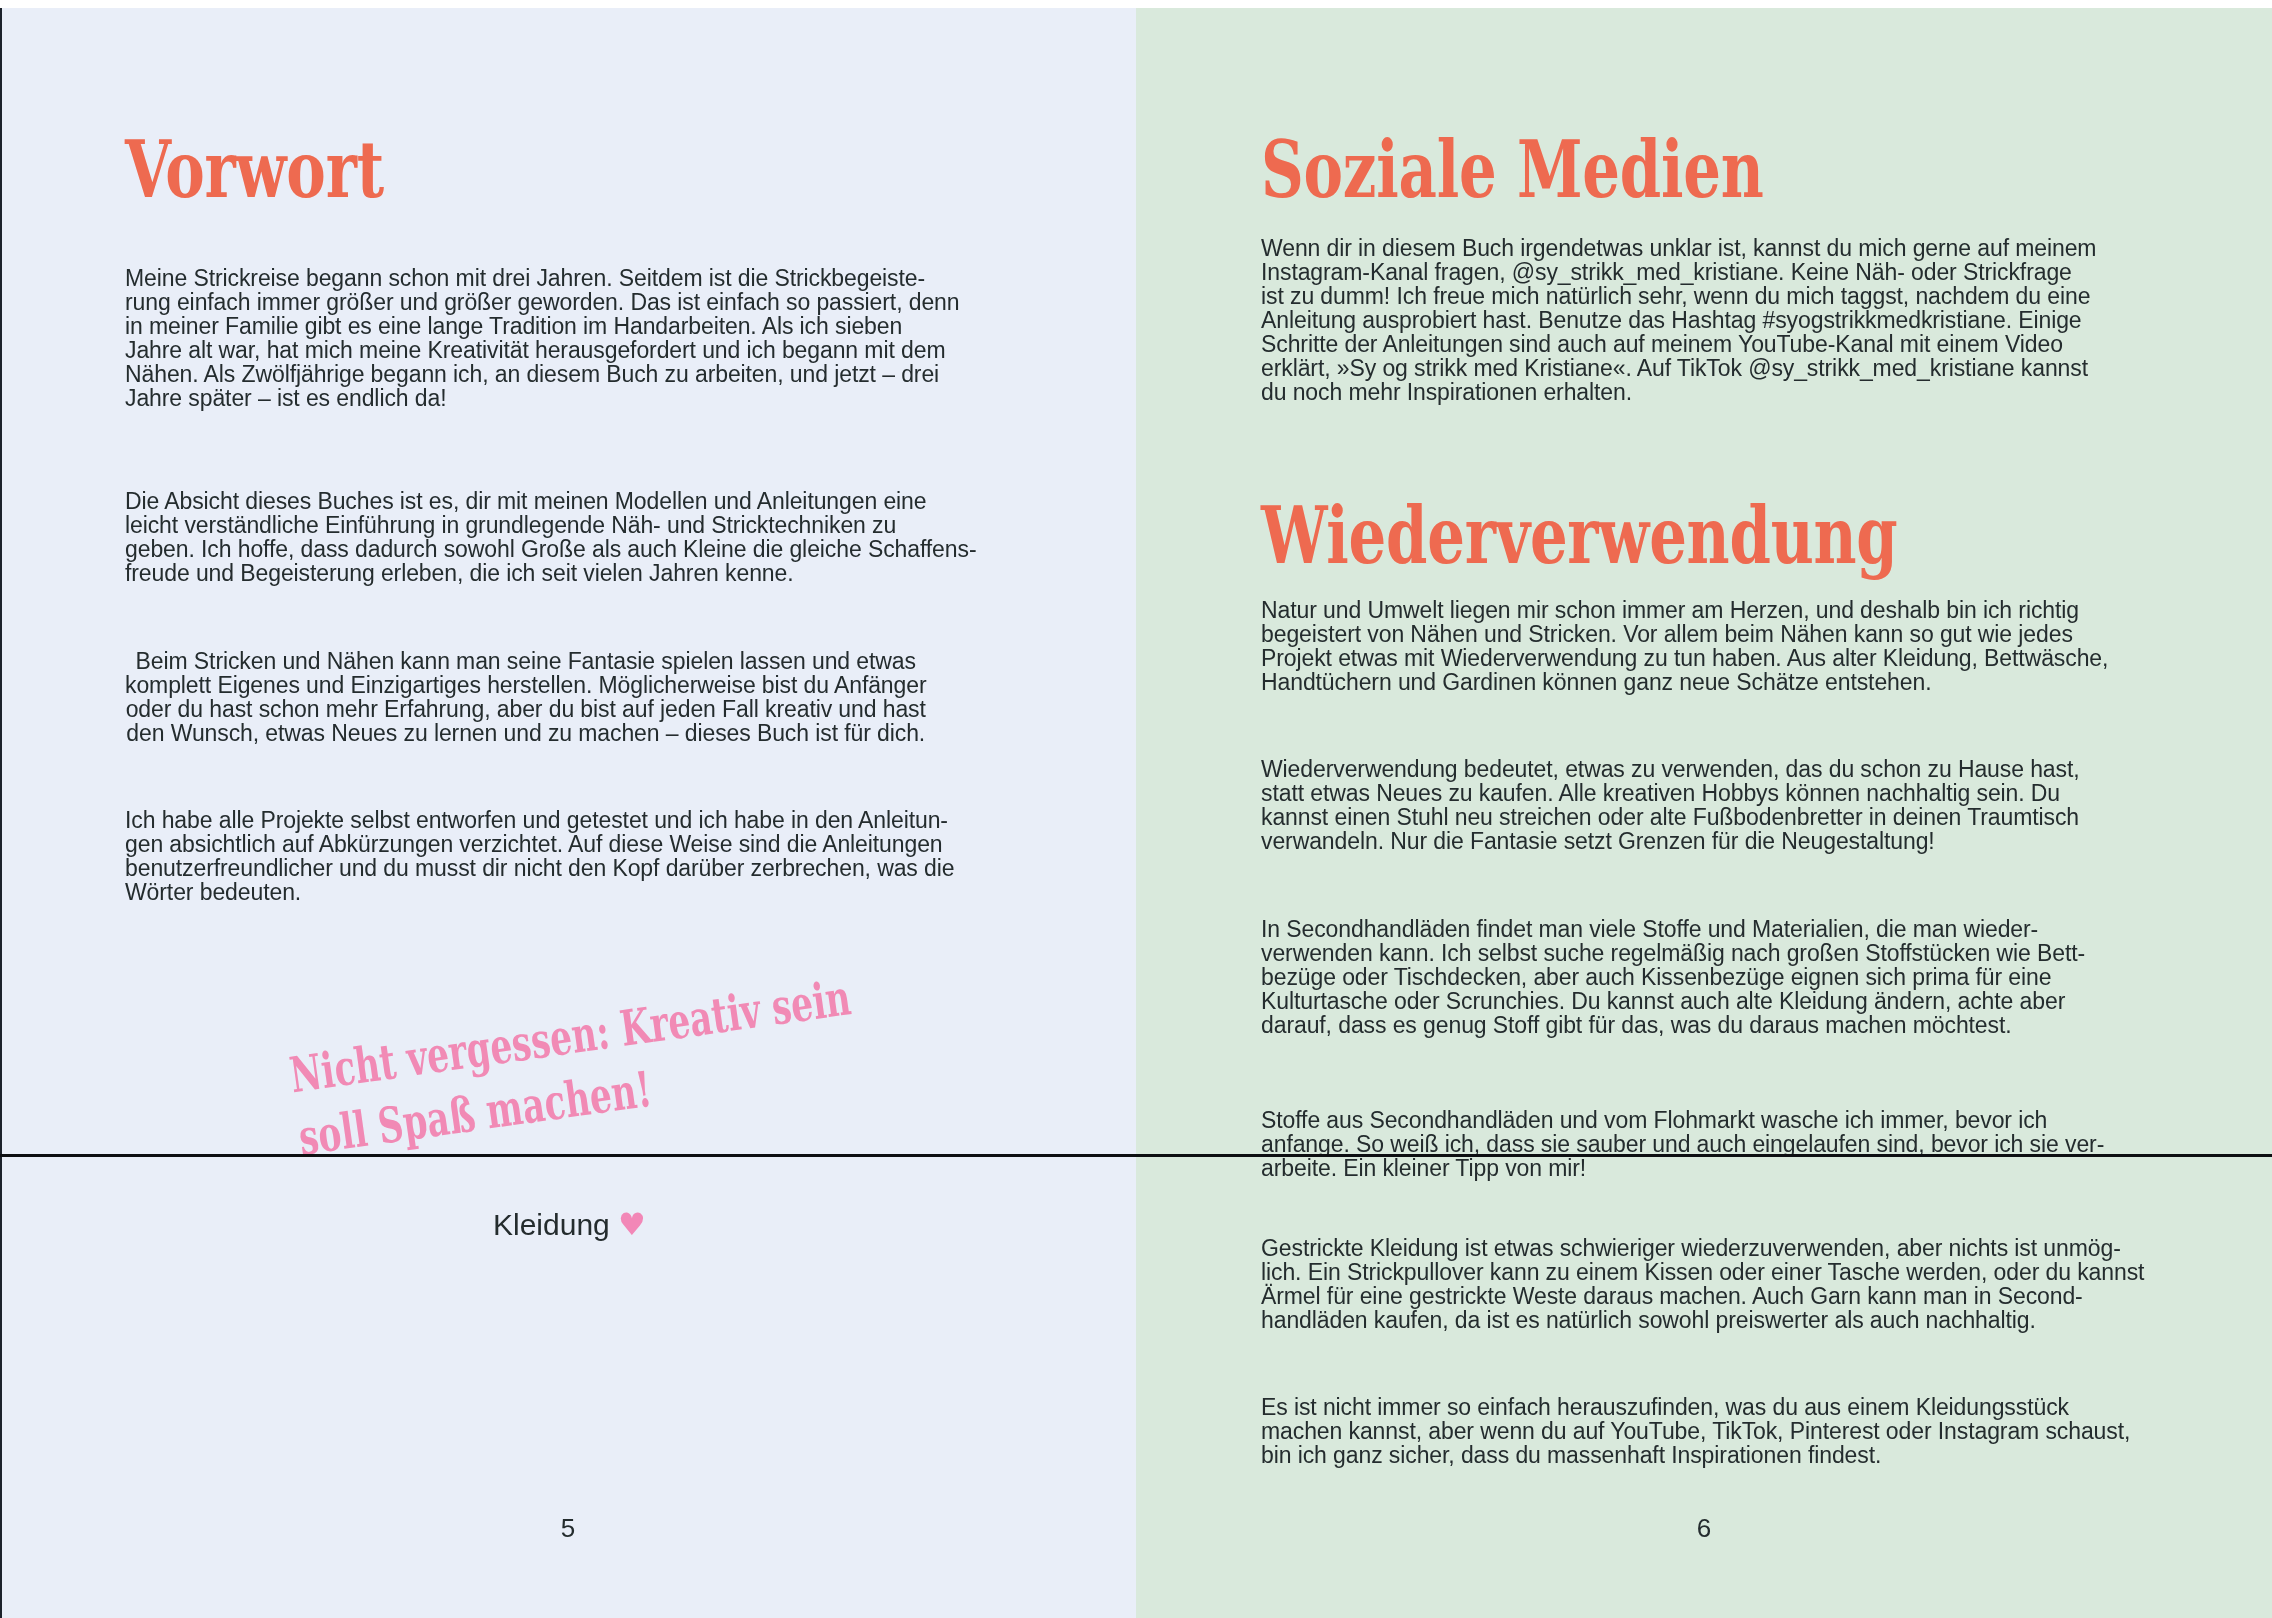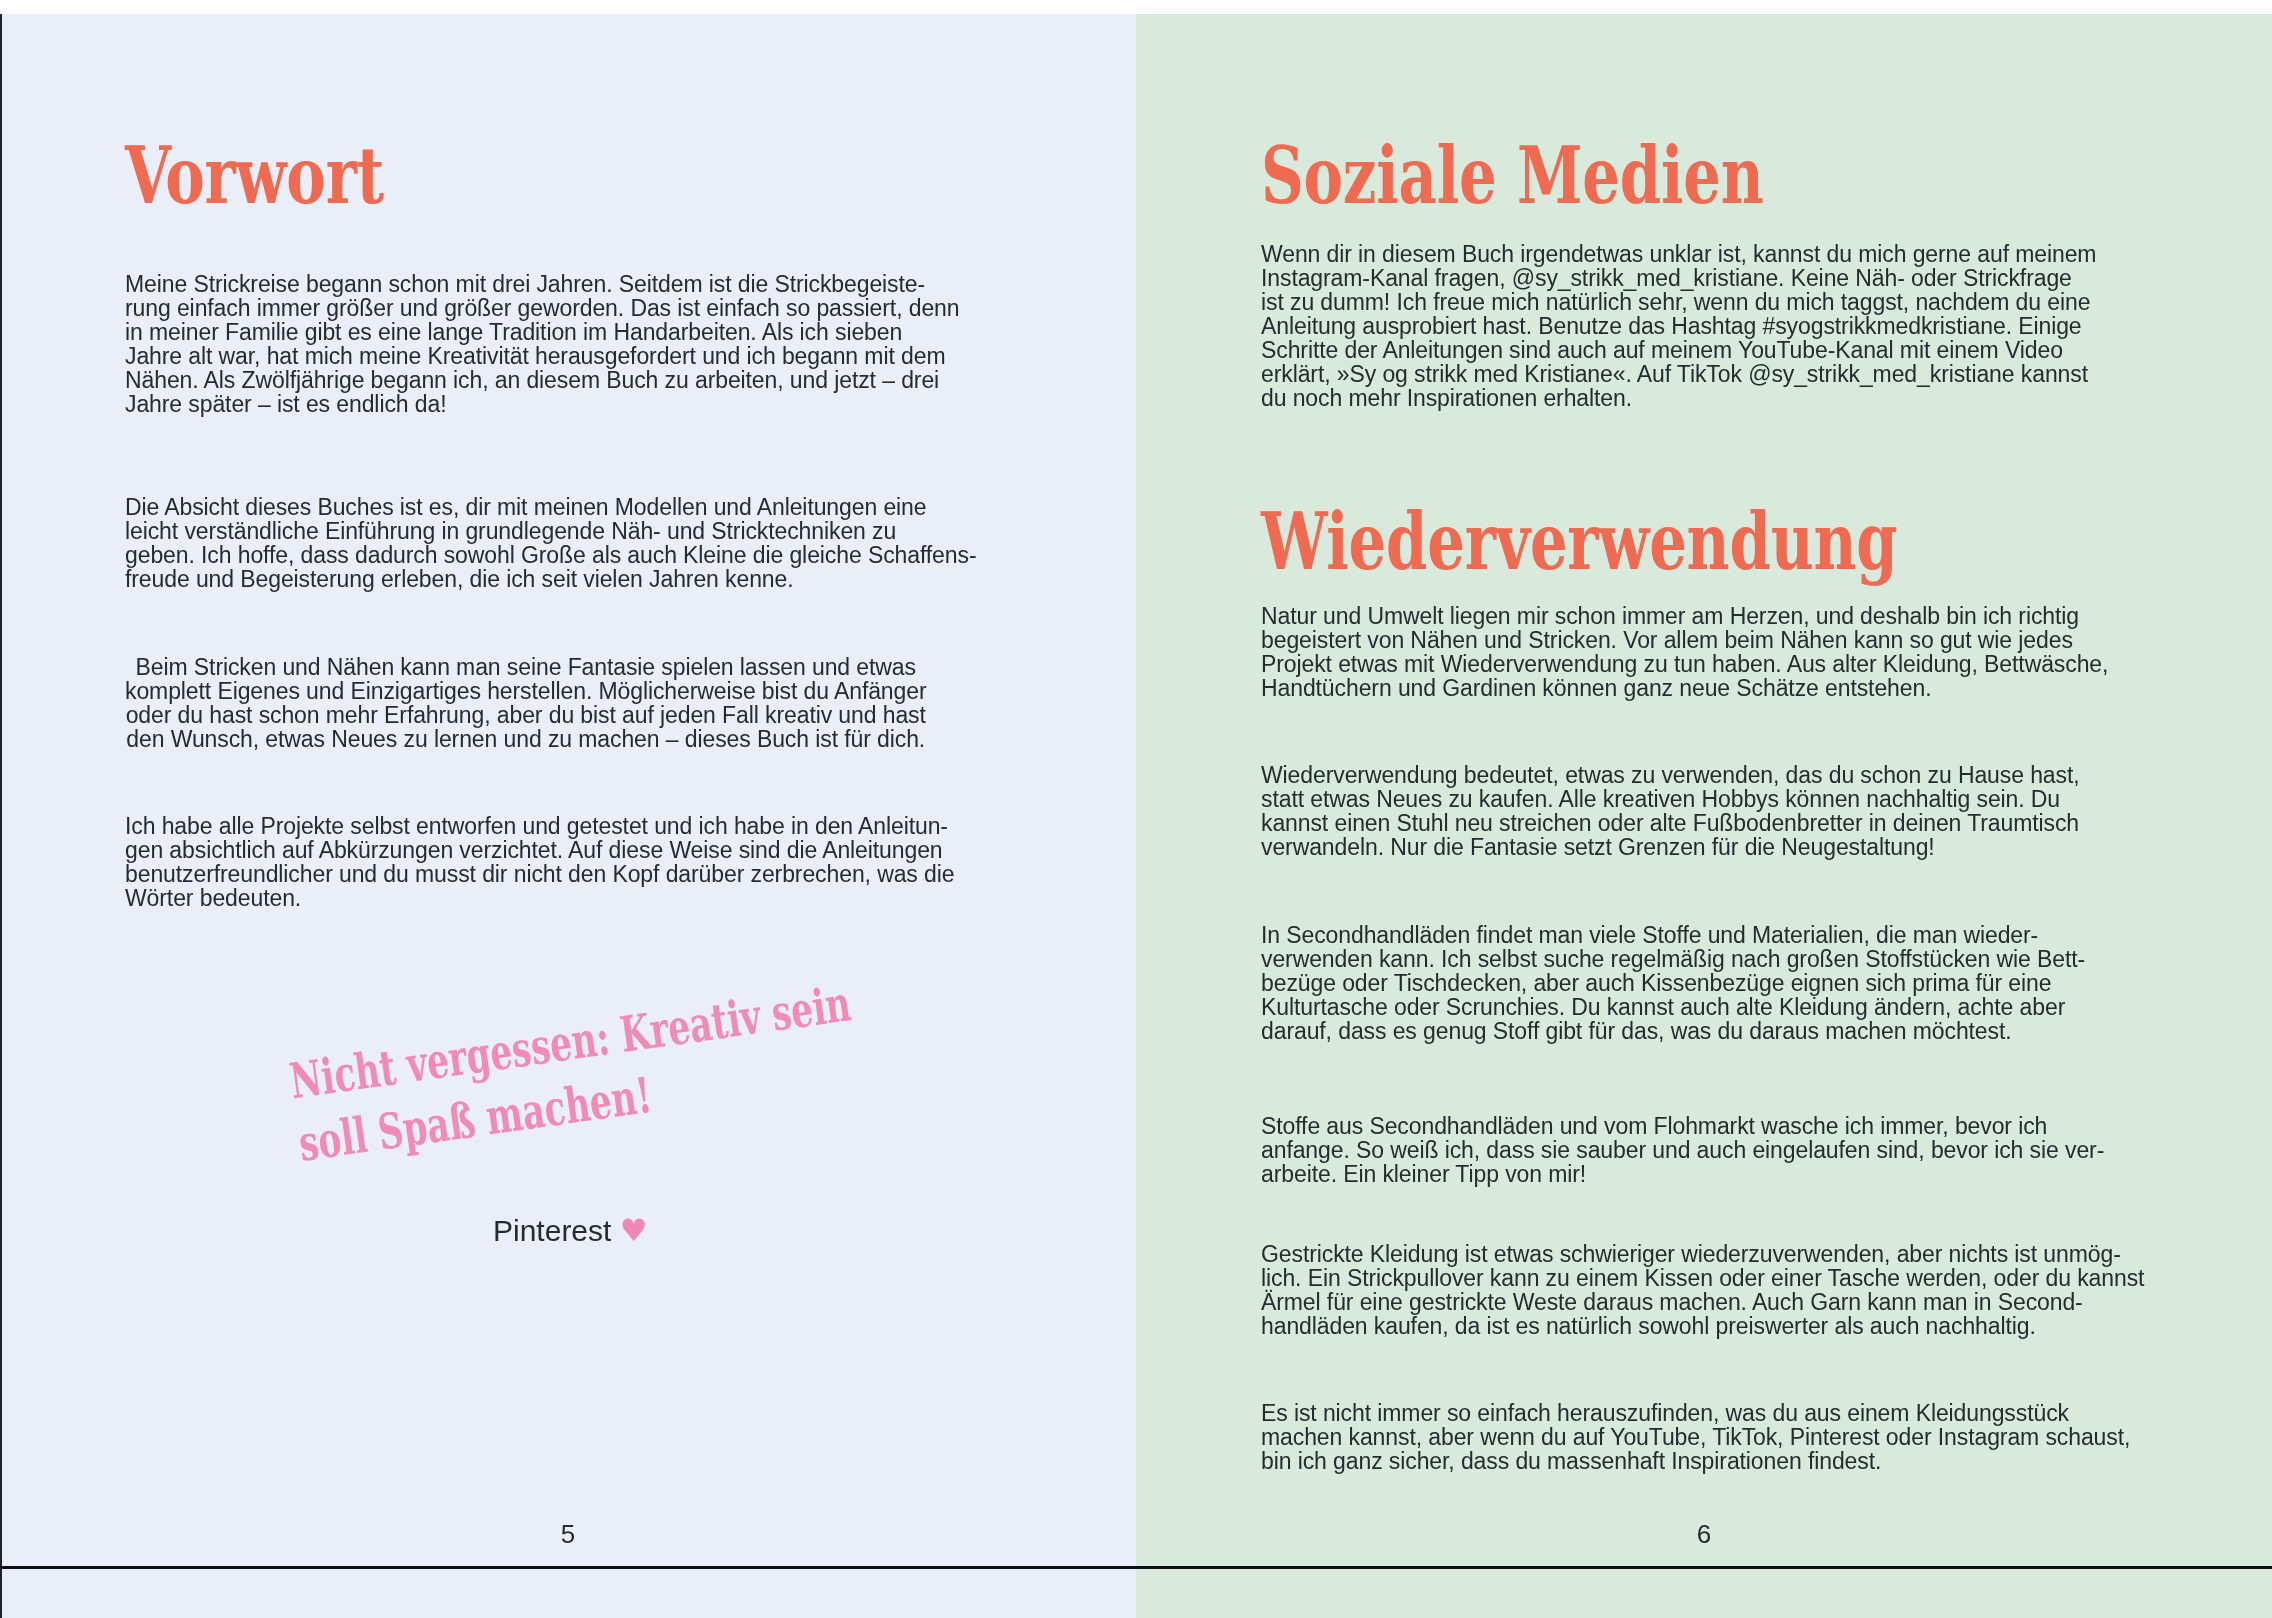--- a/index.html
+++ b/index.html
@@ -1,19 +1,19 @@
 <!DOCTYPE html>
 <html style="font-size:9.3px"><head>
 <meta charset="utf-8">
 <style>
   * { margin: 0; padding: 0; box-sizing: border-box; }
   html, body { width: 2273px; height: 1619px; overflow: hidden; }
   body { font-family: "Liberation Sans", sans-serif; position: relative; }
 
-  .spread { position: absolute; left: 0; top: 14px; width: 2273px; height: 1555px; }
+  .spread { position: absolute; left: 0; top: 8px; width: 2273px; height: 1149px; }
 
   .page { position: absolute; top: 0; height: 1619px; width: 1136px; }
   .page.left  { left: 0;     background: #e9eef8; }
   .page.right { left: 1136px; background: #d9e9dc; }
 
   .title {
     position: absolute;
     font-family: "DejaVu Serif", "Liberation Serif", serif;
     font-weight: 700;
     font-size: 79px;
@@ -108,21 +108,21 @@
     <div class="par p3">Beim Stricken und Nähen kann man seine Fantasie spielen lassen und etwas
 komplett Eigenes und Einzigartiges herstellen. Möglicherweise bist du Anfänger
 oder du hast schon mehr Erfahrung, aber du bist auf jeden Fall kreativ und hast
 den Wunsch, etwas Neues zu lernen und zu machen – dieses Buch ist für dich.</div>
     <div class="par p4">Ich habe alle Projekte selbst entworfen und getestet und ich habe in den Anleitun-
 gen absichtlich auf Abkürzungen verzichtet. Auf diese Weise sind die Anleitungen
 benutzerfreundlicher und du musst dir nicht den Kopf darüber zerbrechen, was die
 Wörter bedeuten.</div>
     <div class="note">Nicht vergessen: Kreativ sein
 soll Spaß machen!</div>
-    <div class="signature"><span>Pinterest </span><span class="heart">♥</span></div>
+    <div class="signature"><span>Kleidung </span><span class="heart">♥</span></div>
     <div class="pageno">5</div>
   </section>
 
   <section class="page right">
     <h1 class="title t-soziale">Soziale Medien</h1>
     <div class="par s1">Wenn dir in diesem Buch irgendetwas unklar ist, kannst du mich gerne auf meinem
 Instagram-Kanal fragen, @sy_strikk_med_kristiane. Keine Näh- oder Strickfrage
 ist zu dumm! Ich freue mich natürlich sehr, wenn du mich taggst, nachdem du eine
 Anleitung ausprobiert hast. Benutze das Hashtag #syogstrikkmedkristiane. Einige
 Schritte der Anleitungen sind auch auf meinem YouTube-Kanal mit einem Video

